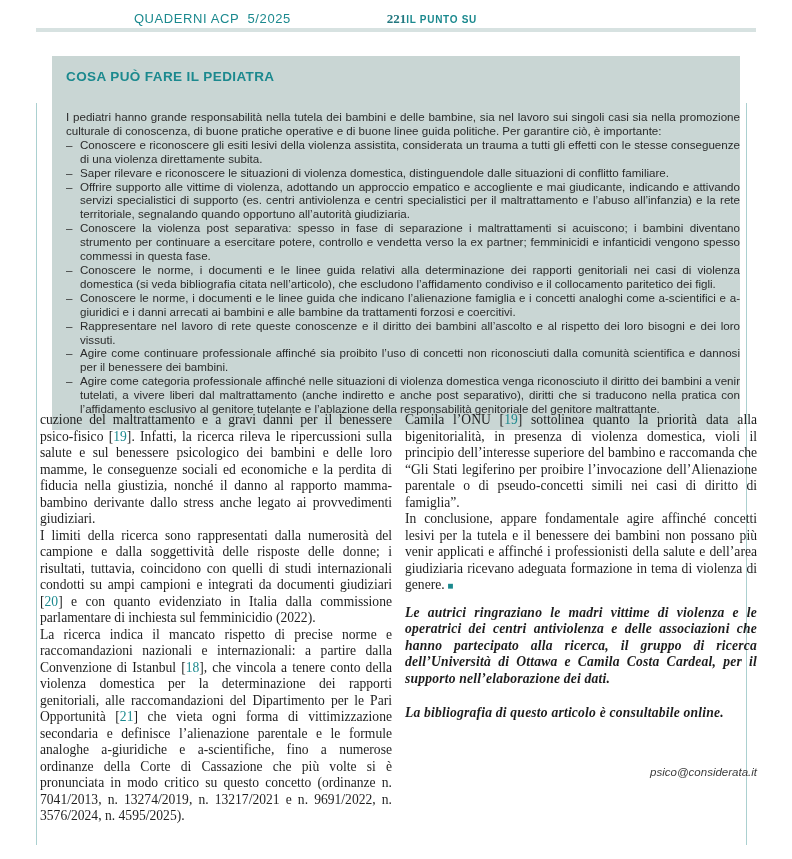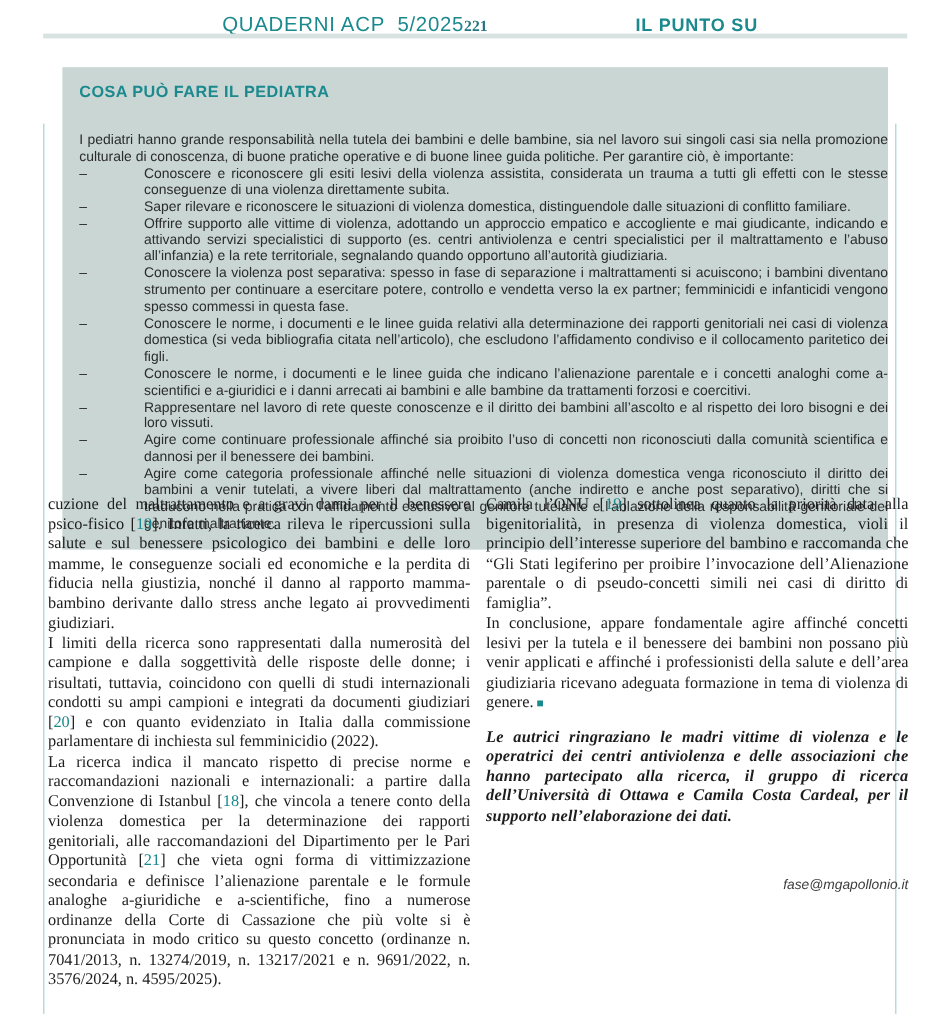--- a/index.html
+++ b/index.html
@@ -12,30 +12,30 @@
   html,body{margin:0;padding:0;}
   body{
     width:792px;height:859px;position:relative;background:#ffffff;
     font-family:"Liberation Serif", serif; color:var(--text); overflow:hidden;
   }
   .header{
     position:absolute; left:38px; right:37px; top:11px;
     display:flex; justify-content:space-between; align-items:baseline;
   }
   .header .hj{
-    flex:1; text-align:right; font-family:"Liberation Sans", sans-serif;
-    font-size:17px; letter-spacing:.6px; color:var(--teal); white-space:pre;
+    flex:1; text-align:center; font-family:"Liberation Sans", sans-serif;
+    font-size:13px; letter-spacing:.6px; color:var(--teal); white-space:pre;
   }
   .header .hp{
     flex:0 0 auto; text-align:right; font-family:"Liberation Serif", serif;
     font-weight:bold; font-size:13px; color:#23777f;
   }
   .header .hs{
-    flex:1; text-align:center; font-family:"Liberation Sans", sans-serif;
-    font-weight:bold; font-size:15px; letter-spacing:.7px; color:var(--teal);
+    flex:1; text-align:left; font-family:"Liberation Sans", sans-serif;
+    font-weight:bold; font-size:10px; letter-spacing:.7px; color:var(--teal);
   }
   .rule{position:absolute; left:36px; right:36px; top:28px; height:4px; background:var(--rule);}
   .vline{position:absolute; width:1px; top:103px; height:742px; background:var(--border_line);}
   .vline-left{left:36px;}
   .vline-right{left:746px;}
   .box{
     position:absolute; left:52px; top:56px; width:688px; box-sizing:border-box;
     background:var(--box_bg); padding:13px 0 14px 14px;
   }
   .box-title{
@@ -44,21 +44,21 @@
   }
   .box-intro{
     font-family:"Liberation Sans", sans-serif; font-size:11.6px; line-height:13.9px;
     color:#2b2b2b; text-align:justify;margin-top:26px;
   }
   .box-item{
     display:flex; font-family:"Liberation Sans", sans-serif; font-size:11.6px;
     line-height:13.9px; color:#2b2b2b;
   }
   .box-item .dash{flex:0 0 14px;}
-  .box-item .box-item-text{flex:1; text-align:justify;margin-left:40px;}
+  .box-item .box-item-text{flex:1; text-align:justify;}
   .columns{
     position:absolute; left:40px; top:412px; width:717px;
     display:flex; gap:13px;
   }
   .col{width:352px;}
   .col p{
     margin:0; font-size:13.6px; line-height:16.5px; text-align:justify;
   }
   .ref{color:var(--teal);}
   .endmark{color:var(--teal); font-size:10px;}
@@ -103,21 +103,21 @@
         <div class="box-item">
           <span class="dash">–</span>
           <span class="box-item-text">Conoscere la violenza post separativa: spesso in fase di separazione i maltrattamenti si acuiscono; i bambini diventano strumento per continuare a esercitare potere, controllo e vendetta verso la ex partner; femminicidi e infanticidi vengono spesso commessi in questa fase.</span>
         </div>
         <div class="box-item">
           <span class="dash">–</span>
           <span class="box-item-text">Conoscere le norme, i documenti e le linee guida relativi alla determinazione dei rapporti genitoriali nei casi di violenza domestica (si veda bibliografia citata nell’articolo), che escludono l’affidamento condiviso e il collocamento paritetico dei figli.</span>
         </div>
         <div class="box-item">
           <span class="dash">–</span>
-          <span class="box-item-text">Conoscere le norme, i documenti e le linee guida che indicano l’alienazione parentale e i concetti analoghi come a-scientifici e a-giuridici e i danni arrecati ai bambini e alle bambine da trattamenti forzosi e coercitivi.</span>
+          <span class="box-item-text">Conoscere le norme, i documenti e le linee guida che indicano l’alienazione famiglia e i concetti analoghi come a-scientifici e a-giuridici e i danni arrecati ai bambini e alle bambine da trattamenti forzosi e coercitivi.</span>
         </div>
         <div class="box-item">
           <span class="dash">–</span>
           <span class="box-item-text">Rappresentare nel lavoro di rete queste conoscenze e il diritto dei bambini all’ascolto e al rispetto dei loro bisogni e dei loro vissuti.</span>
         </div>
         <div class="box-item">
           <span class="dash">–</span>
           <span class="box-item-text">Agire come continuare professionale affinché sia proibito l’uso di concetti non riconosciuti dalla comunità scientifica e dannosi per il benessere dei bambini.</span>
         </div>
         <div class="box-item">
@@ -130,17 +130,18 @@
   <div class="columns">
     <div class="col">
       <p><span>cuzione del maltrattamento e a gravi danni per il benessere psico-fisico [</span><span class="ref">19</span><span>]. Infatti, la ricerca rileva le ripercussioni sulla salute e sul benessere psicologico dei bambini e delle loro mamme, le conseguenze sociali ed economiche e la perdita di fiducia nella giustizia, nonché il danno al rapporto mamma-bambino derivante dallo stress anche legato ai provvedimenti giudiziari.</span></p>
       <p><span>I limiti della ricerca sono rappresentati dalla numerosità del campione e dalla soggettività delle risposte delle donne; i risultati, tuttavia, coincidono con quelli di studi internazionali condotti su ampi campioni e integrati da documenti giudiziari [</span><span class="ref">20</span><span>] e con quanto evidenziato in Italia dalla commissione parlamentare di inchiesta sul femminicidio (2022).</span></p>
       <p><span>La ricerca indica il mancato rispetto di precise norme e raccomandazioni nazionali e internazionali: a partire dalla Convenzione di Istanbul [</span><span class="ref">18</span><span>], che vincola a tenere conto della violenza domestica per la determinazione dei rapporti genitoriali, alle raccomandazioni del Dipartimento per le Pari Opportunità [</span><span class="ref">21</span><span>] che vieta ogni forma di vittimizzazione secondaria e definisce l’alienazione parentale e le formule analoghe a-giuridiche e a-scientifiche, fino a numerose ordinanze della Corte di Cassazione che più volte si è pronunciata in modo critico su questo concetto (ordinanze n. 7041/2013, n. 13274/2019, n. 13217/2021 e n. 9691/2022, n. 3576/2024, n. 4595/2025).</span></p>
     </div>
     <div class="col">
       <p><span>Camila l’ONU [</span><span class="ref">19</span><span>] sottolinea quanto la priorità data alla bigenitorialità, in presenza di violenza domestica, violi il principio dell’interesse superiore del bambino e raccomanda che “Gli Stati legiferino per proibire l’invocazione dell’Alienazione parentale o di pseudo-concetti simili nei casi di diritto di famiglia”.</span></p>
       <p><span>In conclusione, appare fondamentale agire affinché concetti lesivi per la tutela e il benessere dei bambini non possano più venir applicati e affinché i professionisti della salute e dell’area giudiziaria ricevano adeguata formazione in tema di violenza di genere.</span><span class="endmark">  ■</span></p>
       <p class="ack">Le autrici ringraziano le madri vittime di violenza e le operatrici dei centri antiviolenza e delle associazioni che hanno partecipato alla ricerca, il gruppo di ricerca dell’Università di Ottawa e Camila Costa Cardeal, per il supporto nell’elaborazione dei dati.</p>
-      <div class="email">fase@mgapollonio.it</div>
+      <p class="bib">La bibliografia di questo articolo è consultabile online.</p>
+      <div class="email">psico@considerata.it</div>
     </div>
   </div>
 
 </div>
 
 </body></html>

